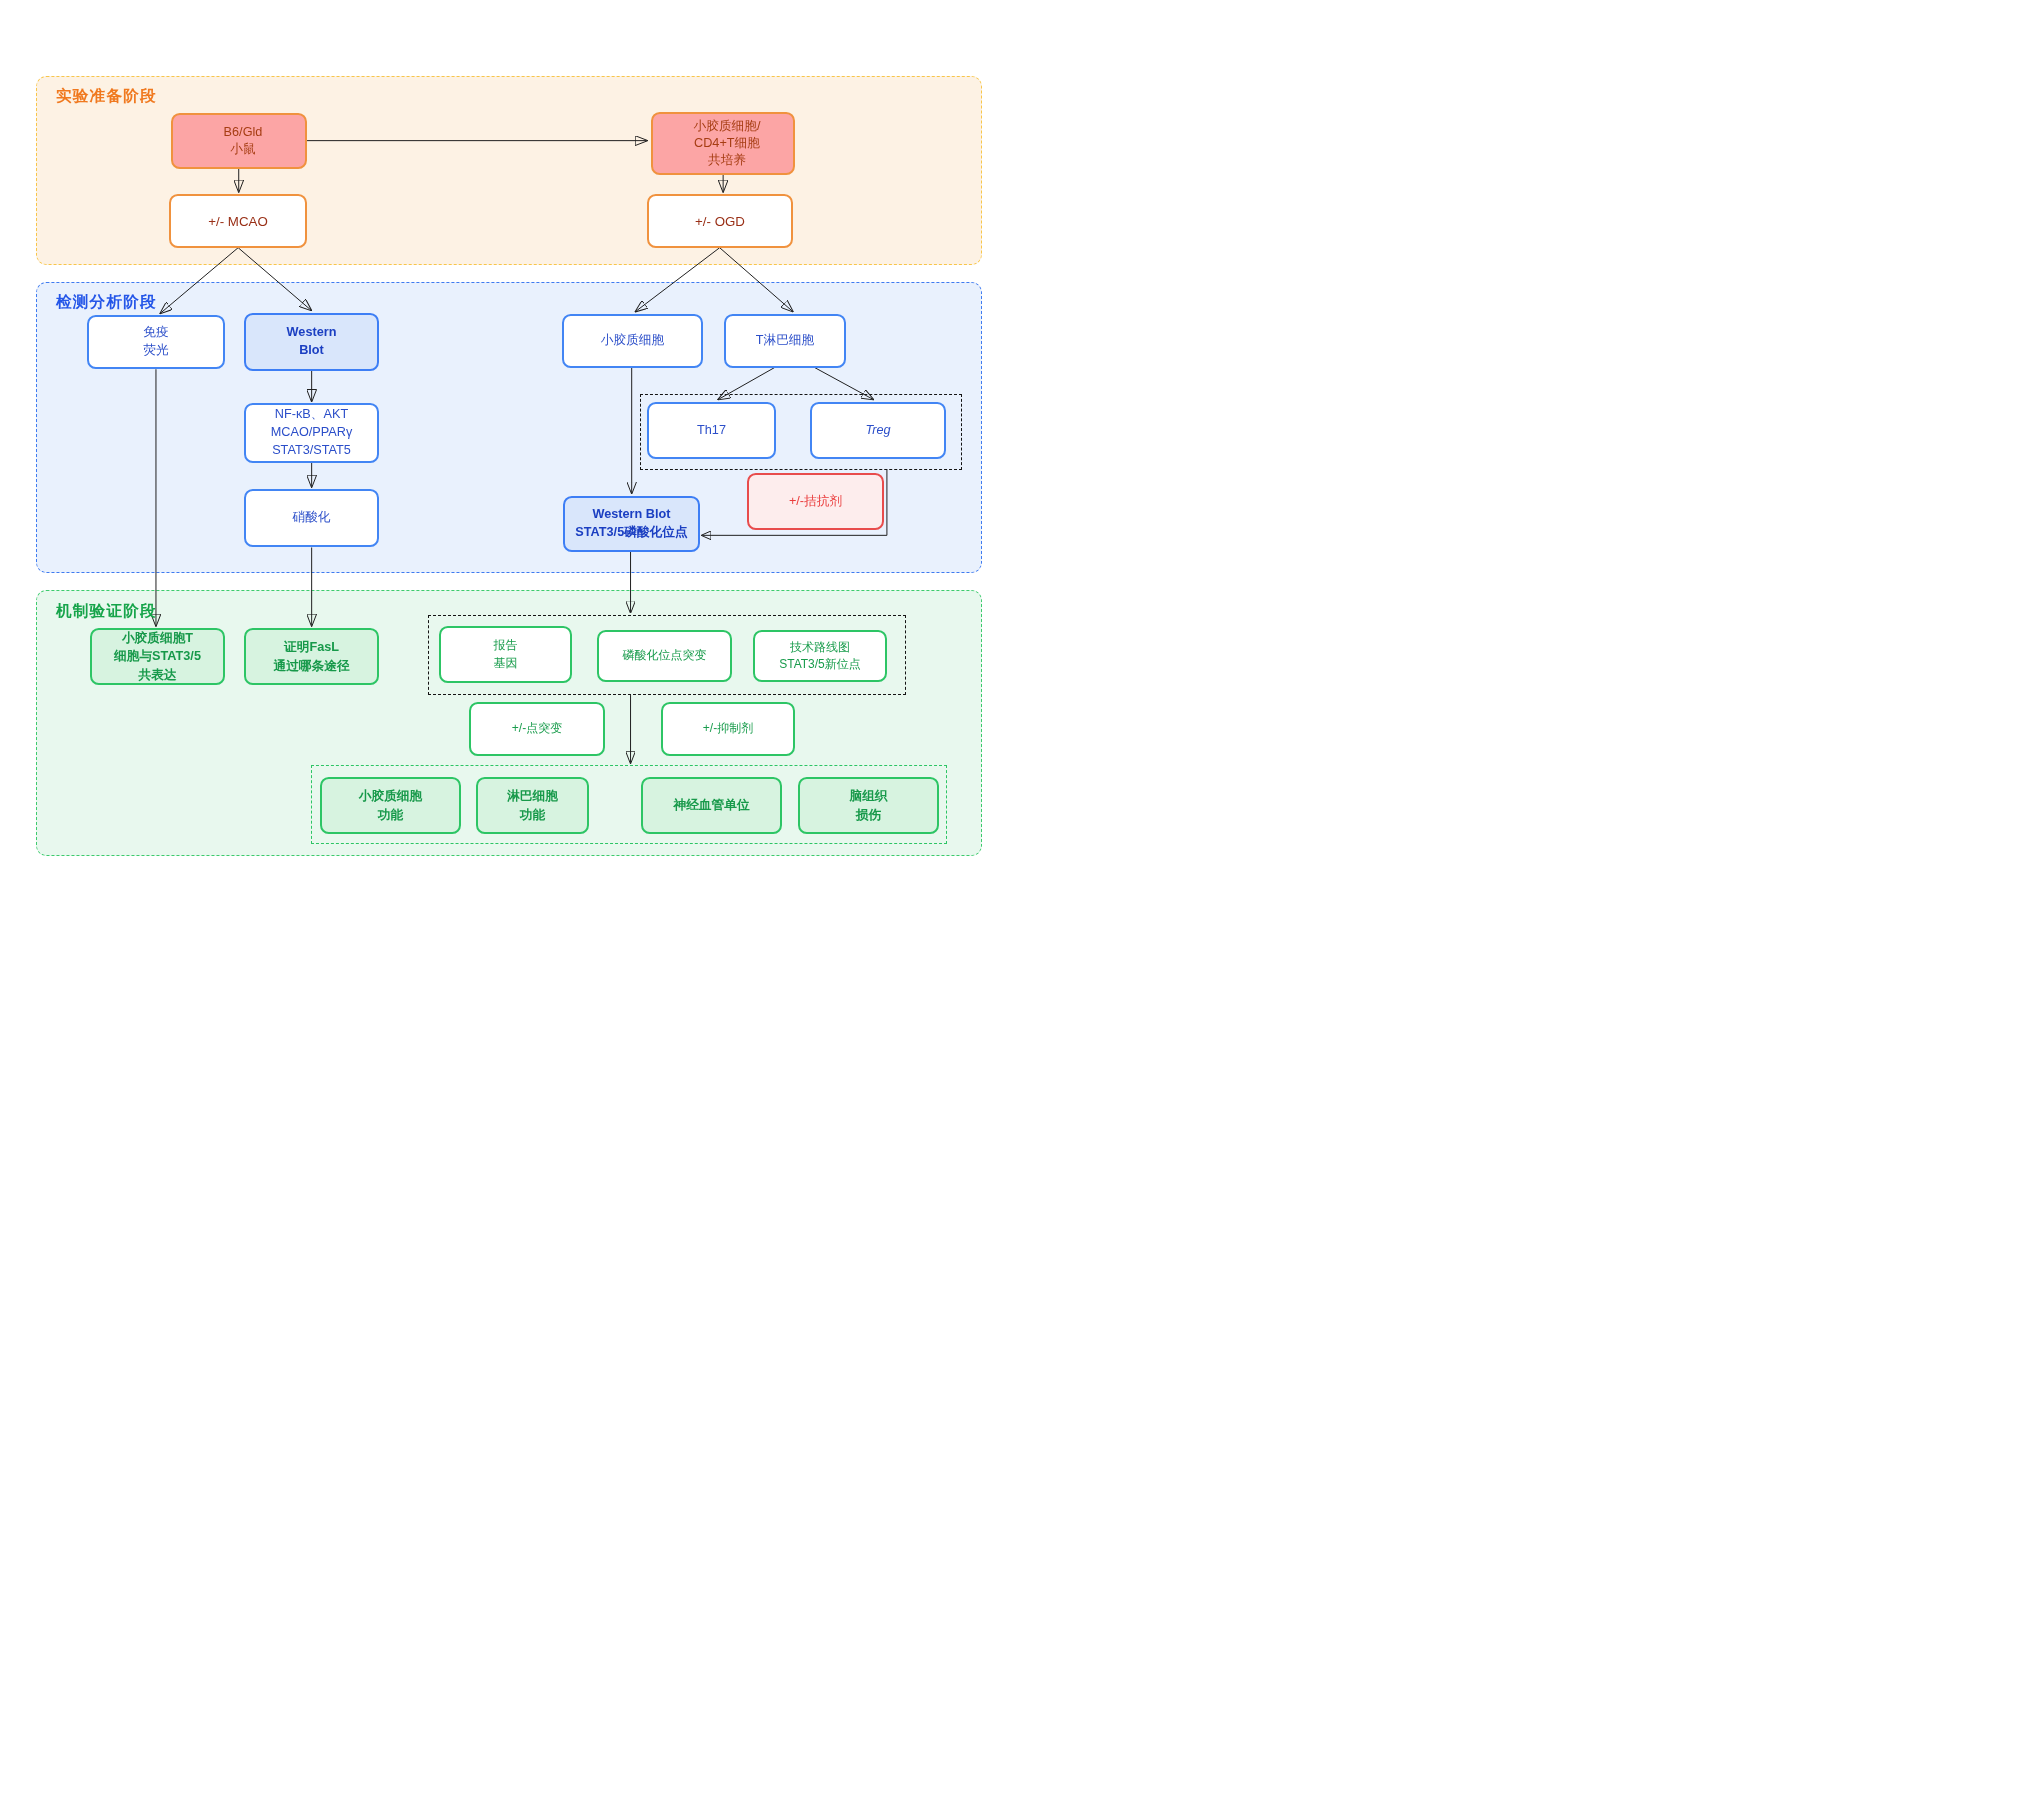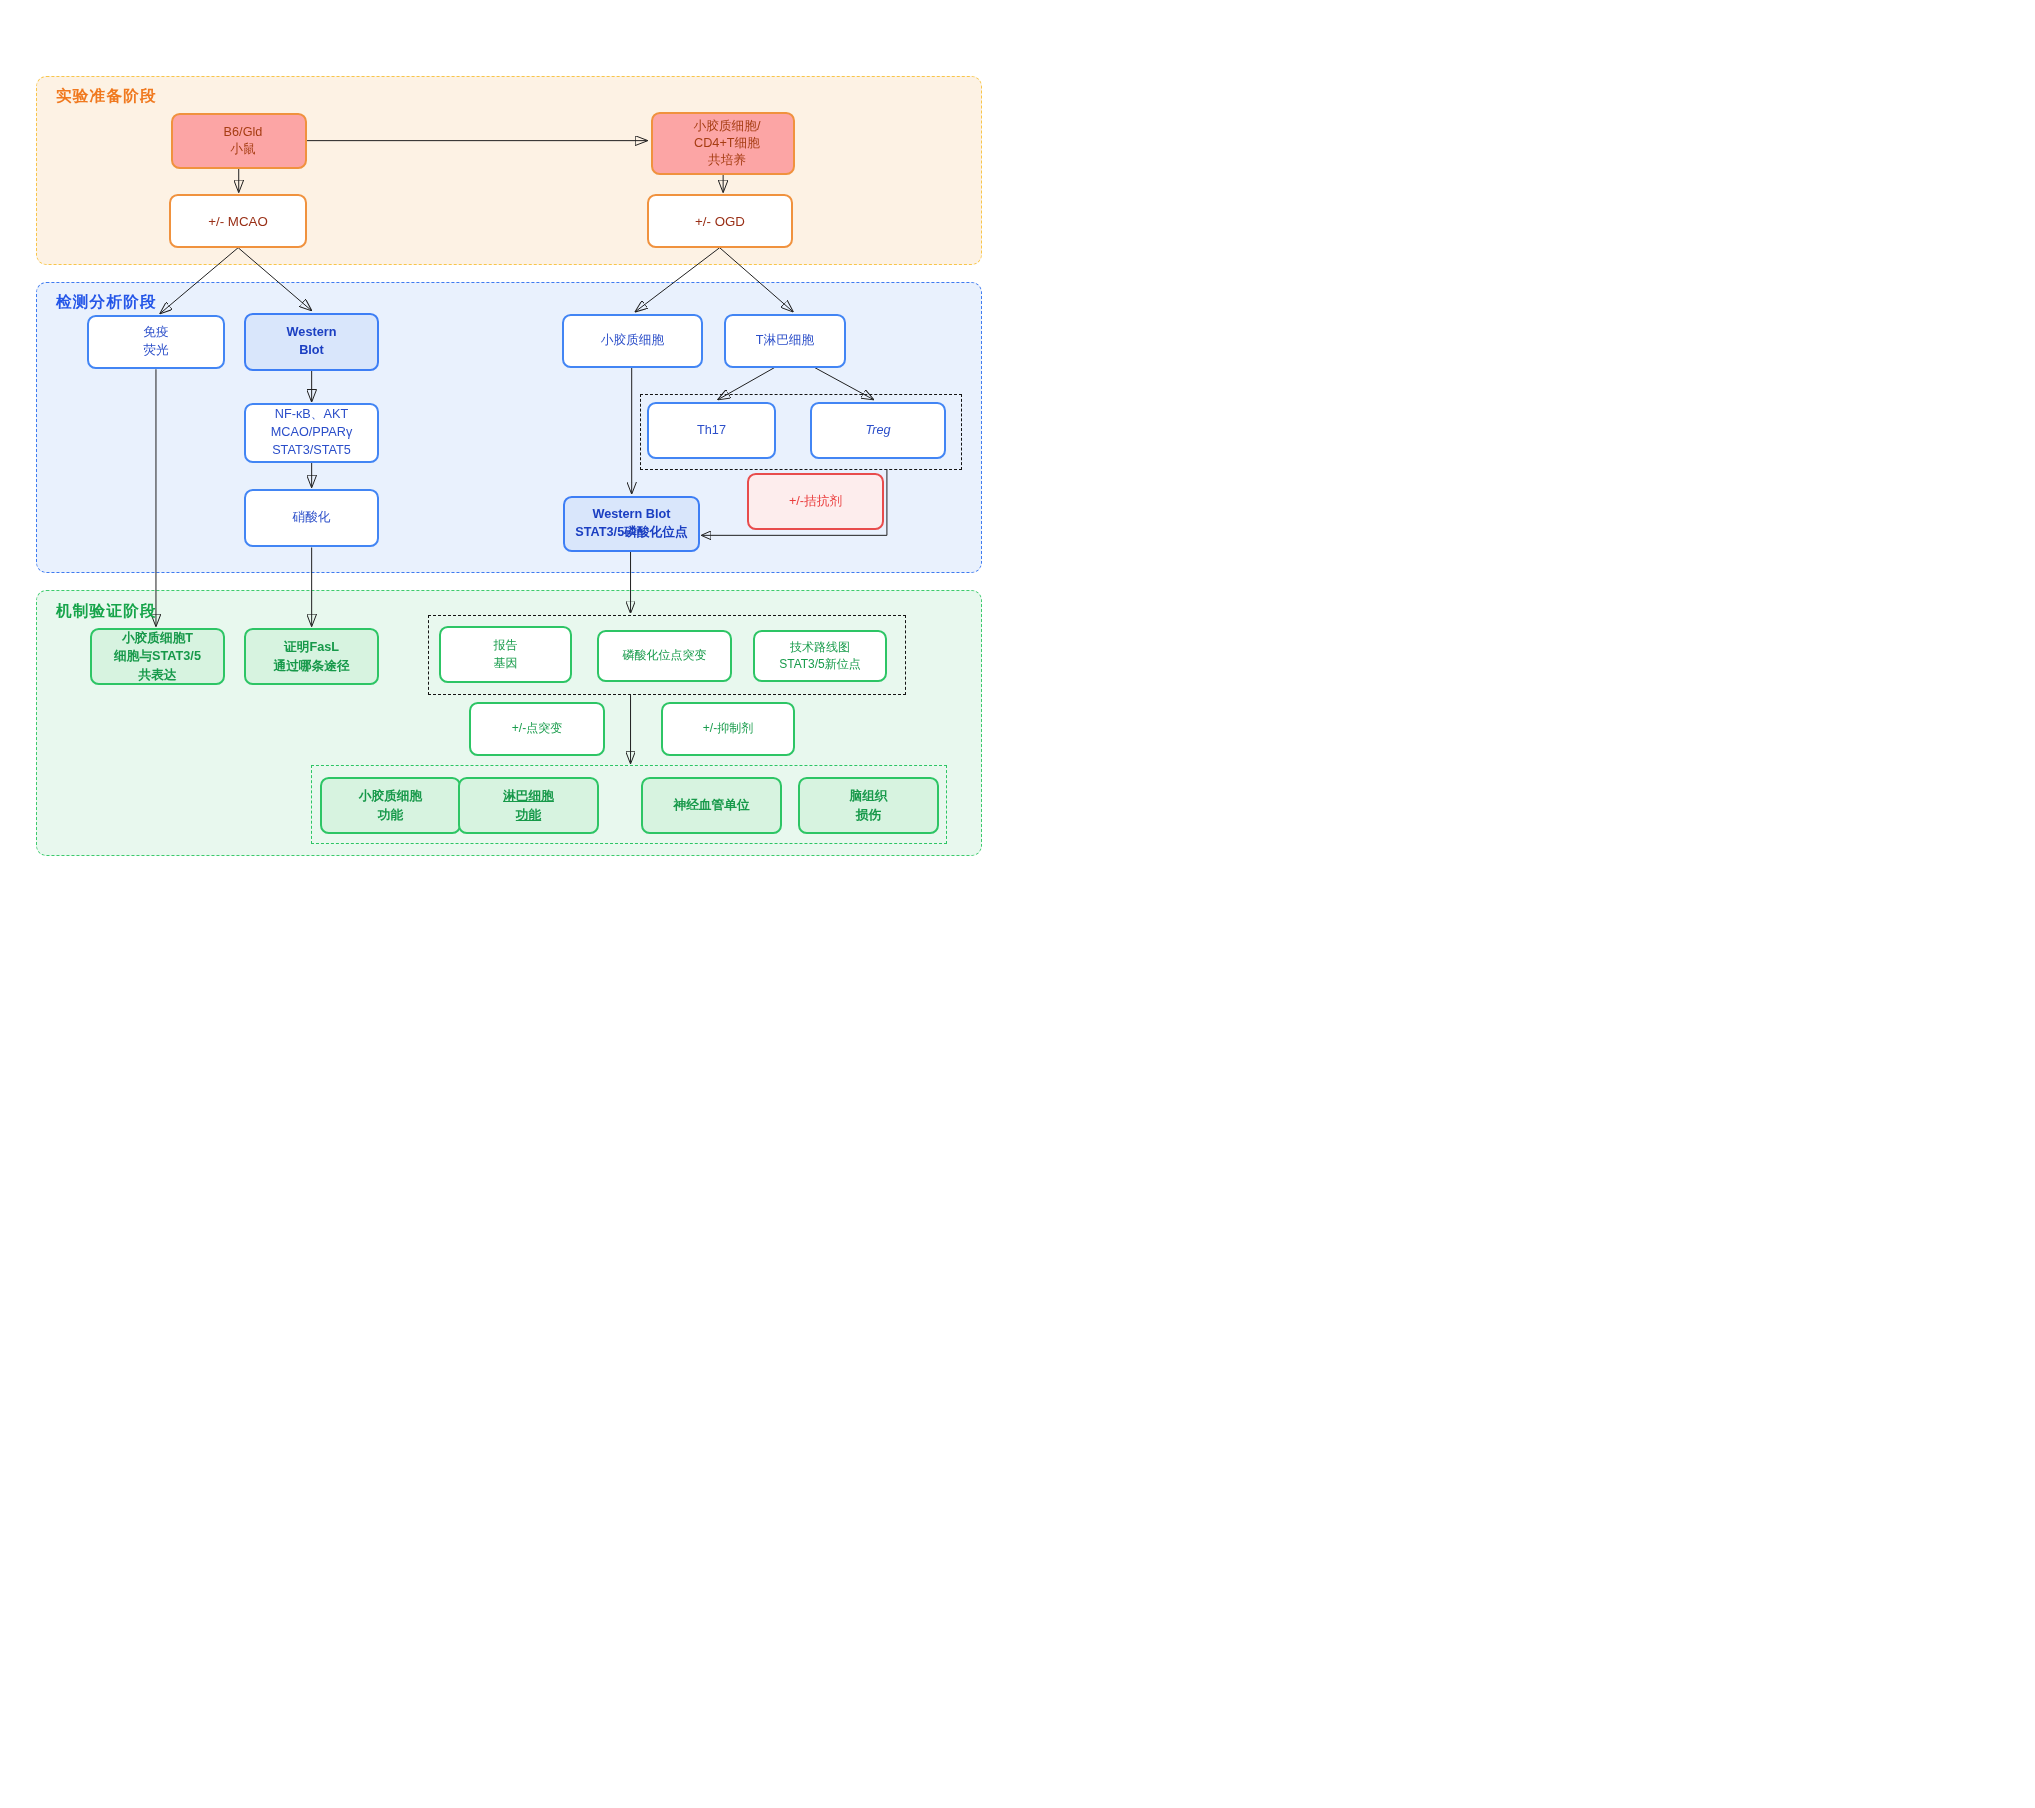--- a/index.html
+++ b/index.html
@@ -104,20 +104,20 @@
 通过哪条途径</div>
   <div class="box green" style="left:439px;top:626px;width:133px;height:57px;">报告
 基因</div>
   <div class="box green" style="left:597px;top:630px;width:135px;height:52px;">磷酸化位点突变</div>
   <div class="box green" style="left:753px;top:630px;width:134px;height:52px;">技术路线图
 STAT3/5新位点</div>
   <div class="box green" style="left:469px;top:702px;width:136px;height:54px;">+/-点突变</div>
   <div class="box green" style="left:661px;top:702px;width:134px;height:54px;">+/-抑制剂</div>
   <div class="box green-hl" style="left:320px;top:777px;width:141px;height:57px;">小胶质细胞
 功能</div>
-  <div class="box green-hl" style="left:458px;top:777px;width:141px;height:57px;text-decoration:underline;">淋巴细胞
+  <div class="box green-hl" style="left:476px;top:777px;width:113px;height:57px;">淋巴细胞
 功能</div>
   <div class="box green-hl" style="left:641px;top:777px;width:141px;height:57px;">神经血管单位</div>
   <div class="box green-hl" style="left:798px;top:777px;width:141px;height:57px;">脑组织
 损伤</div>
 
 </div>
 
 
 </body></html>

